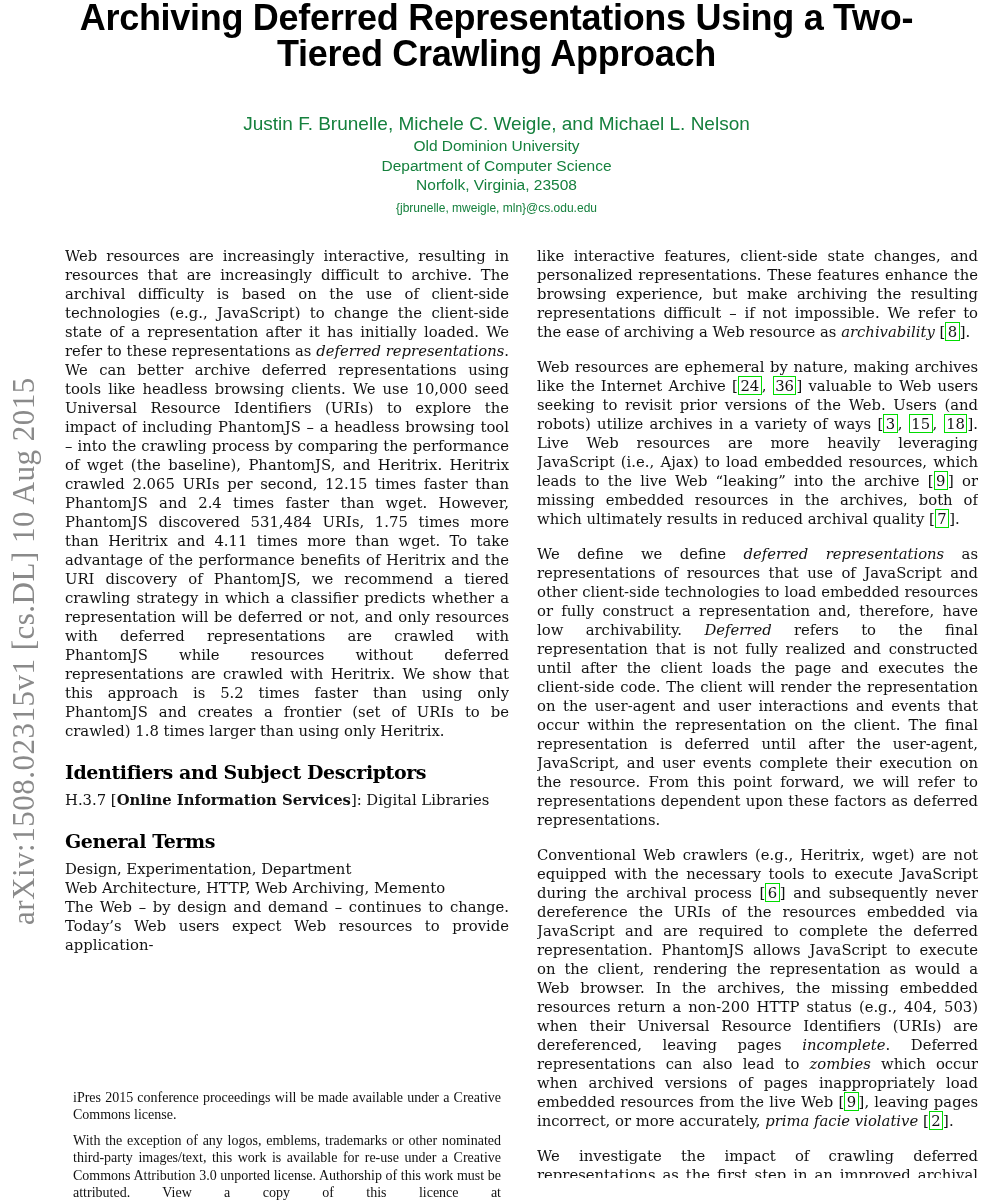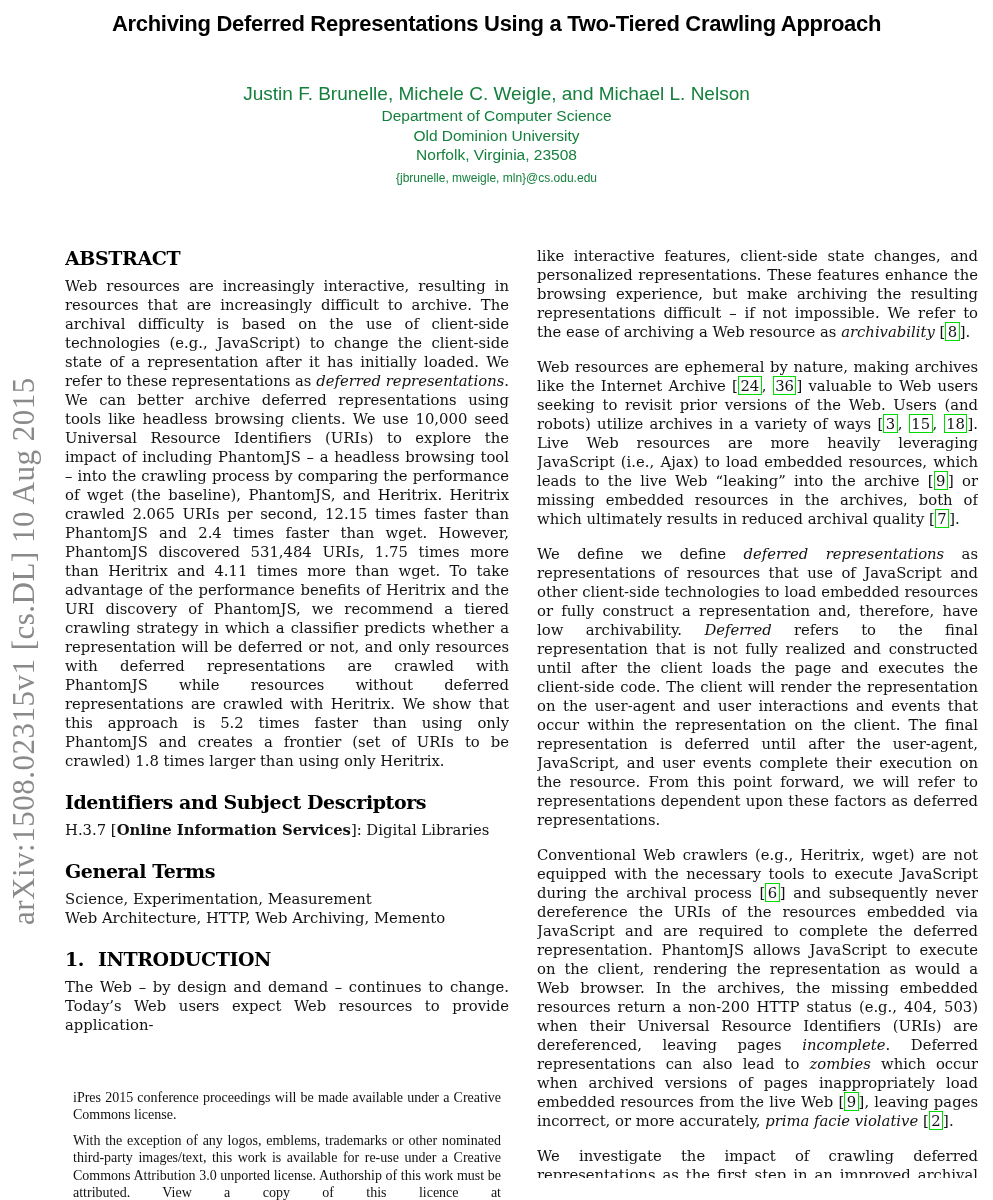--- a/index.html
+++ b/index.html
@@ -13,23 +13,23 @@
     position:absolute;left:6px;top:925px;
     transform-origin:0 0;transform:rotate(-90deg);
     white-space:nowrap;
     color:var(--stamp-gray,#8a8a8a);
     font-family:"Liberation Serif", serif;
     font-size:31px;letter-spacing:0.5px;
   }
   
   .page-header{position:absolute;top:0;left:0;width:993px;text-align:center;}
   .paper-title{
-    margin:6px 30px 0;
+    margin:0 30px 0;
     font-family:"Liberation Sans", sans-serif;
-    font-weight:bold;font-size:22px;line-height:36px;letter-spacing:-0.3px;
+    font-weight:bold;font-size:36px;line-height:36px;letter-spacing:-0.3px;
     color:#000;
     text-align:center;
   }
   .authors-block{margin-top:40px;font-family:"Liberation Sans", sans-serif;color:#15803d;}
   .author-names{font-size:19px;line-height:24px;}
   .affil{font-size:15.5px;line-height:19.5px;}
   .email{font-size:12px;line-height:22px;margin-top:2px;}
   
   .col{
     position:absolute;top:246px;width:444px;
@@ -70,40 +70,38 @@
 </style>
 </head>
 <body>
 
 <div class="arxiv-stamp">arXiv:1508.02315v1  [cs.DL]  10 Aug 2015</div>
 
 <header class="page-header">
   <h1 class="paper-title">Archiving Deferred Representations Using a Two-Tiered Crawling Approach</h1>
   <div class="authors-block">
     <div class="author-names">Justin F. Brunelle, Michele C. Weigle, and Michael L. Nelson</div>
+    <div class="affil">Old Dominion University</div>
     <div class="affil">Department of Computer Science</div>
-    <div class="affil">Old Dominion University</div>
     <div class="affil">Norfolk, Virginia, 23508</div>
     <div class="email">{jbrunelle, mweigle, mln}@cs.odu.edu</div>
   </div>
 </header>
 
 <section class="col col-left">
-  <h2 class="section-heading first">ABSTRACT</h2>
   <p class="body-par"><span>Web resources are increasingly interactive, resulting in resources that are increasingly difficult to archive. The archival difficulty is based on the use of client-side technologies (e.g., JavaScript) to change the client-side state of a representation after it has initially loaded. We refer to these representations as </span><span class="it">deferred representations</span><span>. We can better archive deferred representations using tools like headless browsing clients. We use 10,000 seed Universal Resource Identifiers (URIs) to explore the impact of including PhantomJS – a headless browsing tool – into the crawling process by comparing the performance of wget (the baseline), PhantomJS, and Heritrix. Heritrix crawled 2.065 URIs per second, 12.15 times faster than PhantomJS and 2.4 times faster than wget. However, PhantomJS discovered 531,484 URIs, 1.75 times more than Heritrix and 4.11 times more than wget. To take advantage of the performance benefits of Heritrix and the URI discovery of PhantomJS, we recommend a tiered crawling strategy in which a classifier predicts whether a representation will be deferred or not, and only resources with deferred representations are crawled with PhantomJS while resources without deferred representations are crawled with Heritrix. We show that this approach is 5.2 times faster than using only PhantomJS and creates a frontier (set of URIs to be crawled) 1.8 times larger than using only Heritrix.</span></p>
 
   <h2 class="section-heading">Identifiers and Subject Descriptors</h2>
   <p class="body-par"><span>H.3.7 [</span><span class="bf">Online Information Services</span><span>]: Digital Libraries</span></p>
 
   <h2 class="section-heading">General Terms</h2>
-  <p class="body-par">Science, Experimentation, Measurement</p>
+  <p class="body-par">Design, Experimentation, Department</p>
 
   <p class="body-par">Web Architecture, HTTP, Web Archiving, Memento</p>
 
-  <h2 class="section-heading"><span class="section-num">1.</span><span>INTRODUCTION</span></h2>
   <p class="body-par"><span>The Web – by design and demand – continues to change.  Today’s Web users expect Web resources to provide application-</span></p>
 </section>
 
 <section class="col col-right">
   <p><span>like interactive features, client-side state changes, and personalized representations.  These features enhance the browsing experience, but make archiving the resulting representations difficult – if not impossible.  We refer to the ease of archiving a Web resource as </span><span class="it">archivability</span><span> </span>[<span class="cite-num">8</span>]<span>.</span></p>
   <p><span>Web resources are ephemeral by nature, making archives like the Internet Archive </span>[<span class="cite-num">24</span>, <span class="cite-num">36</span>]<span> valuable to Web users seeking to revisit prior versions of the Web.  Users (and robots) utilize archives in a variety of ways </span>[<span class="cite-num">3</span>, <span class="cite-num">15</span>, <span class="cite-num">18</span>]<span>.  Live Web resources are more heavily leveraging JavaScript (i.e., Ajax) to load embedded resources, which leads to the live Web “leaking” into the archive </span>[<span class="cite-num">9</span>]<span> or missing embedded resources in the archives, both of which ultimately results in reduced archival quality </span>[<span class="cite-num">7</span>]<span>.</span></p>
   <p><span>We define we define </span><span class="it">deferred representations</span><span> as representations of resources that use of JavaScript and other client-side technologies to load embedded resources or fully construct a representation and, therefore, have low archivability.  </span><span class="it">Deferred</span><span> refers to the final representation that is not fully realized and constructed until after the client loads the page and executes the client-side code.  The client will render the representation on the user-agent and user interactions and events that occur within the representation on the client.  The final representation is deferred until after the user-agent, JavaScript, and user events complete their execution on the resource. From this point forward, we will refer to representations dependent upon these factors as deferred representations.</span></p>
   <p><span>Conventional Web crawlers (e.g., Heritrix, wget) are not equipped with the necessary tools to execute JavaScript during the archival process </span>[<span class="cite-num">6</span>]<span> and subsequently never dereference the URIs of the resources embedded via JavaScript and are required to complete the deferred representation.  PhantomJS allows JavaScript to execute on the client, rendering the representation as would a Web browser.  In the archives, the missing embedded resources return a non-200 HTTP status (e.g., 404, 503) when their Universal Resource Identifiers (URIs) are dereferenced, leaving pages </span><span class="it">incomplete</span><span>.  Deferred representations can also lead to </span><span class="it">zombies</span><span> which occur when archived versions of pages inappropriately load embedded resources from the live Web </span>[<span class="cite-num">9</span>]<span>, leaving pages incorrect, or more accurately, </span><span class="it">prima facie violative</span><span> </span>[<span class="cite-num">2</span>]<span>.</span></p>
   <p><span>We investigate the impact of crawling deferred representations as the first step in an improved archival framework that</span></p>
 </section>

